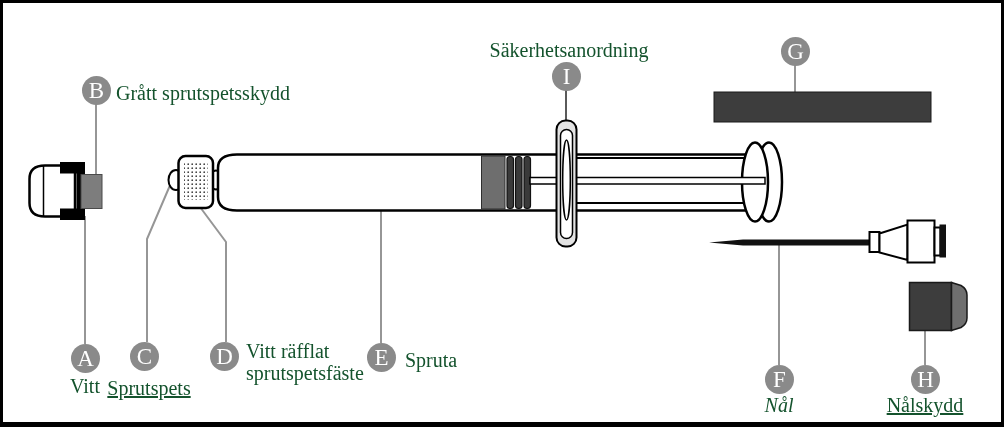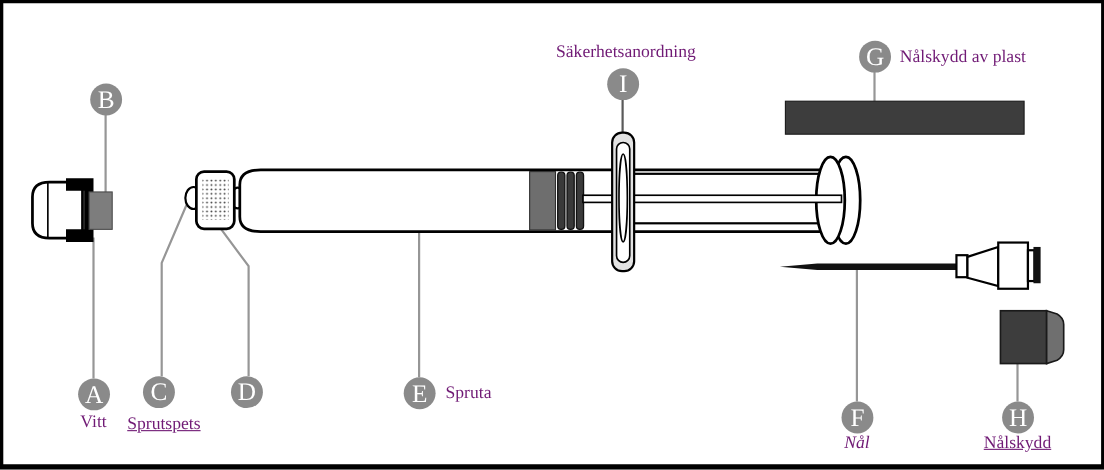--- a/index.html
+++ b/index.html
@@ -20,22 +20,22 @@
     border-radius:50%;
     background:#8a8a8a;
     color:#fff;
     font-size:23px;
     line-height:29px;
     text-align:center;
     font-family:"Liberation Serif","DejaVu Serif",serif;
   }
   .lbl{
     position:absolute;
-    color:#701a75;
-    font-size:16px;
+    color:#14532d;
+    font-size:20px;
     line-height:1.12;
     white-space:nowrap;
   }
   .lbl.center{text-align:center;}
   .lbl.wrap{white-space:normal;}
 </style>
 </head>
 <body>
 
 <div class="canvas">
@@ -114,20 +114,21 @@
   <div class="co" style="left:79px;top:73px;">B</div>
   <div class="co" style="left:127px;top:339px;">C</div>
   <div class="co" style="left:207px;top:339px;">D</div>
   <div class="co" style="left:364px;top:340px;">E</div>
   <div class="co" style="left:762px;top:362px;">F</div>
   <div class="co" style="left:778px;top:34px;">G</div>
   <div class="co" style="left:908px;top:362px;">H</div>
   <div class="co" style="left:549px;top:59px;">I</div>
 
   <div class="lbl center" style="left:42px;top:372px;width:80px;">Vitt</div>
+  <div class="lbl" style="left:113px;top:79px;">Grått sprutspetsskydd</div>
   <div class="lbl center" style="left:86px;top:374px;width:120px;text-decoration:underline;">Sprutspets</div>
+  <div class="lbl wrap" style="left:243px;top:337px;width:118px;">Vitt räfflat sprutspetsfäste</div>
   <div class="lbl" style="left:402px;top:346px;">Spruta</div>
   <div class="lbl center" style="left:736px;top:391px;width:80px;font-style:italic;">Nål</div>
-  <div class="lbl" style="left:815px;top:40px;">Nålskydd av plast</div>
   <div class="lbl center" style="left:867px;top:391px;width:110px;text-decoration:underline;">Nålskydd</div>
   <div class="lbl center" style="left:486px;top:36px;width:160px;">Säkerhetsanordning</div>
 
 </div>
 
 </body></html>

